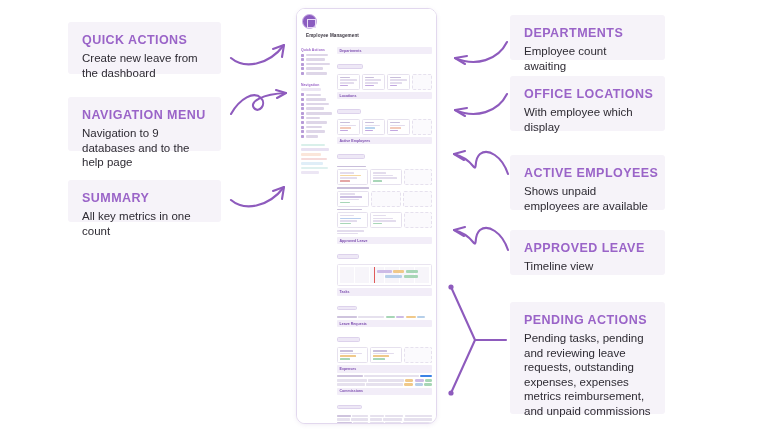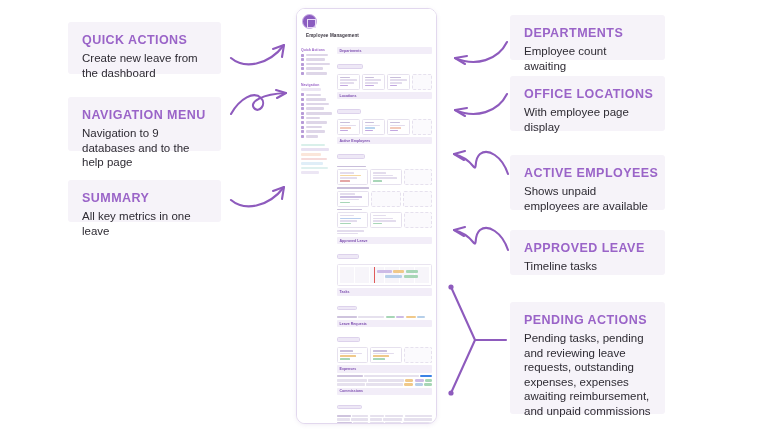--- a/index.html
+++ b/index.html
@@ -123,46 +123,46 @@
     <div class="card-desc">Create new leave from the dashboard</div>
   </div>
 
   <div class="card" style="left:68px; top:97px; width:153px; height:54px;">
     <div class="card-title">NAVIGATION MENU</div>
     <div class="card-desc">Navigation to 9 databases and to the help page</div>
   </div>
 
   <div class="card" style="left:68px; top:180px; width:153px; height:42px;">
     <div class="card-title">SUMMARY</div>
-    <div class="card-desc">All key metrics in one leave</div>
+    <div class="card-desc">All key metrics in one count</div>
   </div>
 
   <div class="card" style="left:510px; top:15px; width:155px; height:45px;">
     <div class="card-title">DEPARTMENTS</div>
     <div class="card-desc">Employee count awaiting</div>
   </div>
 
   <div class="card" style="left:510px; top:76px; width:155px; height:55px;">
     <div class="card-title">OFFICE LOCATIONS</div>
-    <div class="card-desc">With employee page display</div>
+    <div class="card-desc">With employee which display</div>
   </div>
 
   <div class="card" style="left:510px; top:155px; width:155px; height:55px;">
     <div class="card-title">ACTIVE EMPLOYEES</div>
     <div class="card-desc">Shows unpaid employees are available</div>
   </div>
 
   <div class="card" style="left:510px; top:230px; width:155px; height:45px;">
     <div class="card-title">APPROVED LEAVE</div>
-    <div class="card-desc">Timeline tasks</div>
+    <div class="card-desc">Timeline view</div>
   </div>
 
   <div class="card" style="left:510px; top:302px; width:155px; height:112px;">
     <div class="card-title">PENDING ACTIONS</div>
-    <div class="card-desc">Pending tasks, pending and reviewing leave requests, outstanding expenses, expenses awaiting reimbursement, and unpaid commissions</div>
+    <div class="card-desc">Pending tasks, pending and reviewing leave requests, outstanding expenses, expenses metrics reimbursement, and unpaid commissions</div>
   </div>
 
   <svg class="arrow" style="left:228px; top:36px;" width="64" height="36" viewBox="0 0 64 36">
     <path d="M3 22 C16 33, 40 30, 56 9" fill="none" stroke="#8e5bbd" stroke-width="2.1" stroke-linecap="round"></path>
     <path d="M56 9 L45 13 M56 9 L54 21" fill="none" stroke="#8e5bbd" stroke-width="2.1" stroke-linecap="round" stroke-linejoin="round"></path>
   </svg>
 
   <svg class="arrow" style="left:228px; top:86px;" width="66" height="38" viewBox="0 0 66 38">
     <path d="M3 28 C12 12, 26 5, 33 12 C39 18, 31 28, 26 22 C21 16, 34 8, 58 7" fill="none" stroke="#8e5bbd" stroke-width="2.1" stroke-linecap="round"></path>
     <path d="M58 7 L48 4 M58 7 L49 12" fill="none" stroke="#8e5bbd" stroke-width="2.1" stroke-linecap="round" stroke-linejoin="round"></path>

